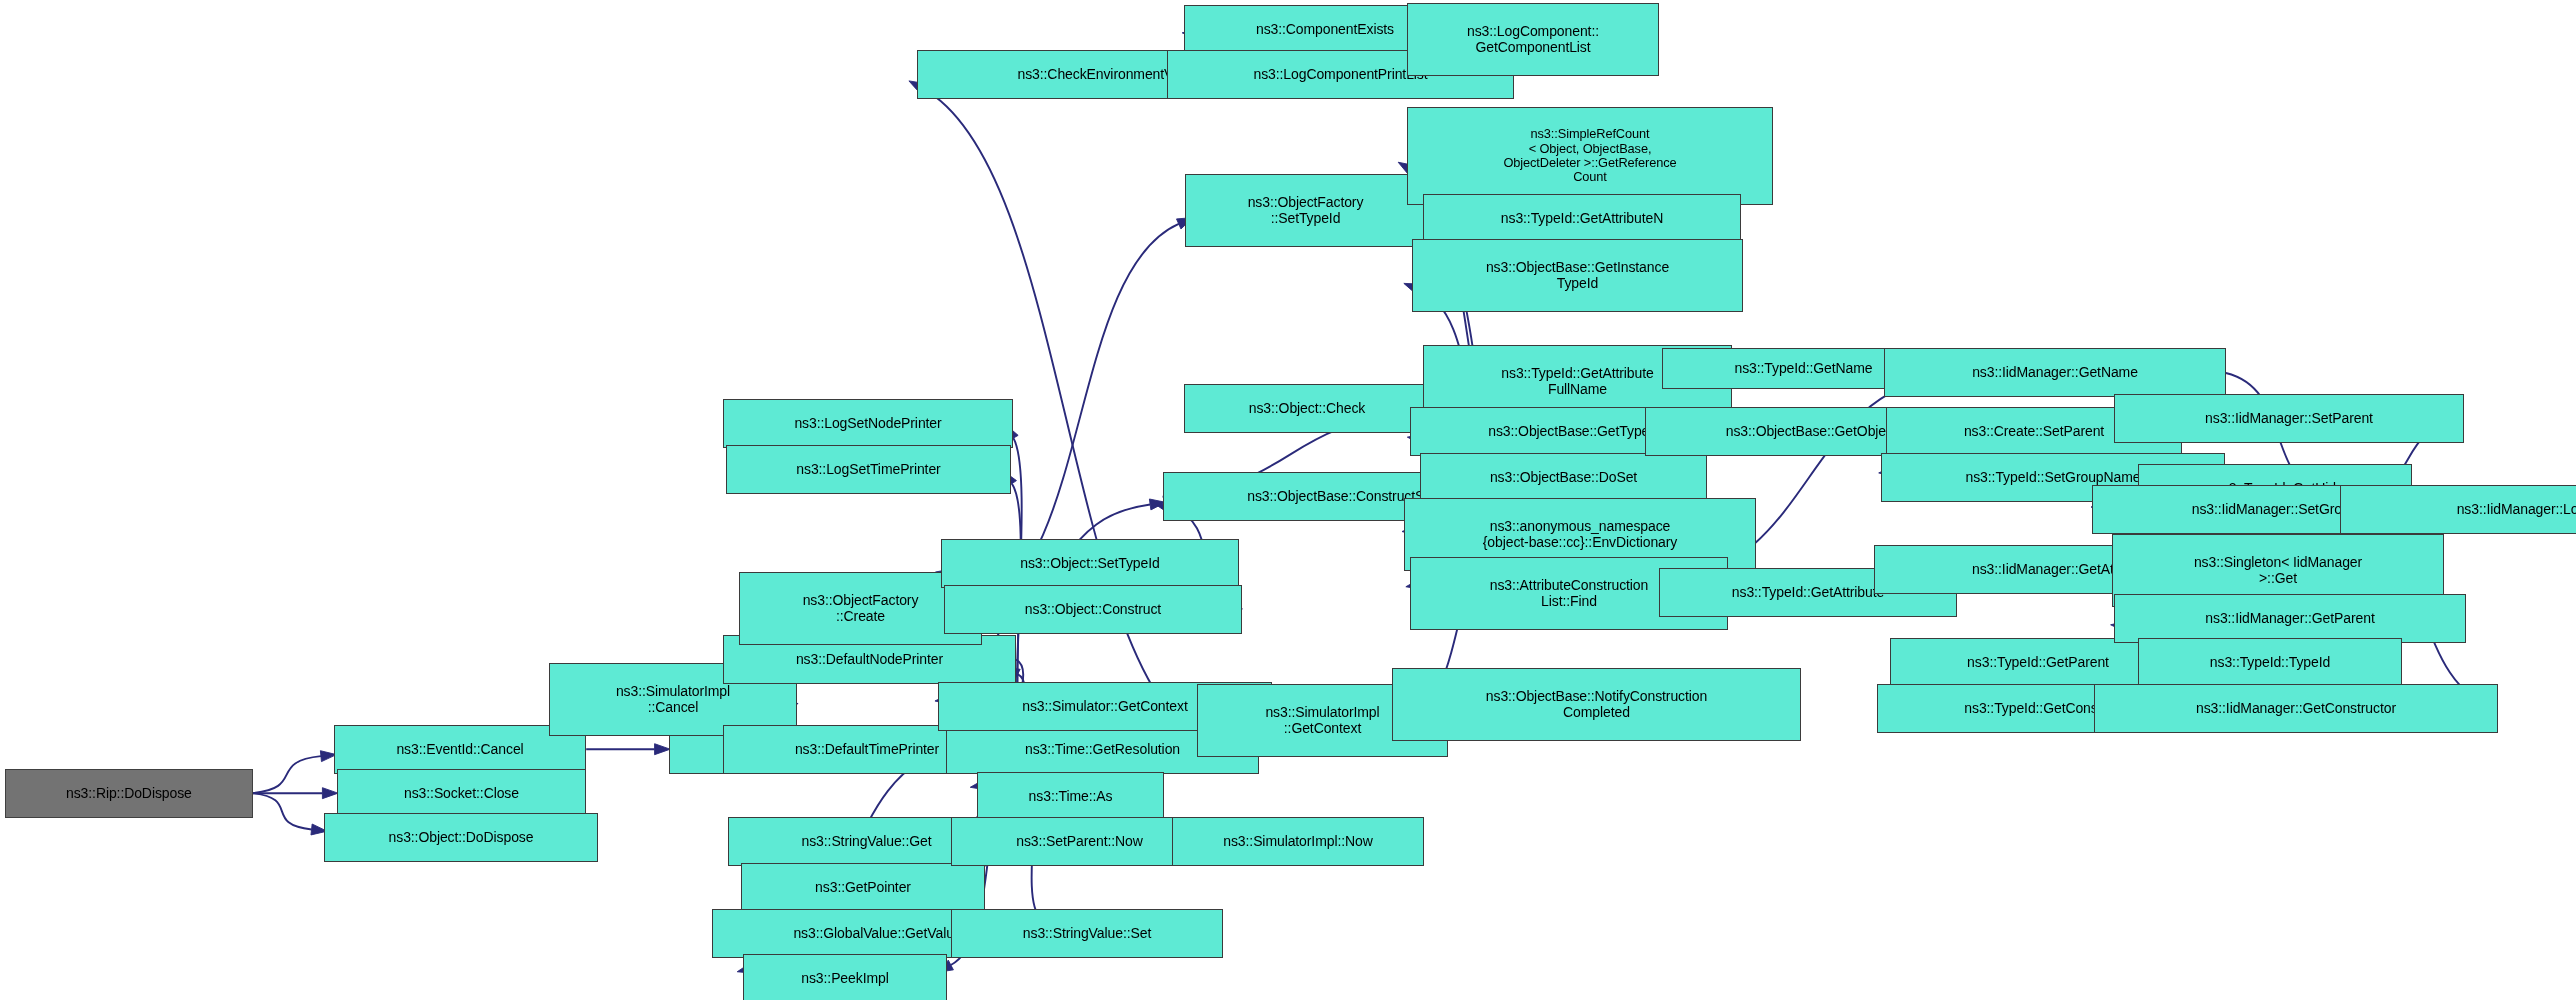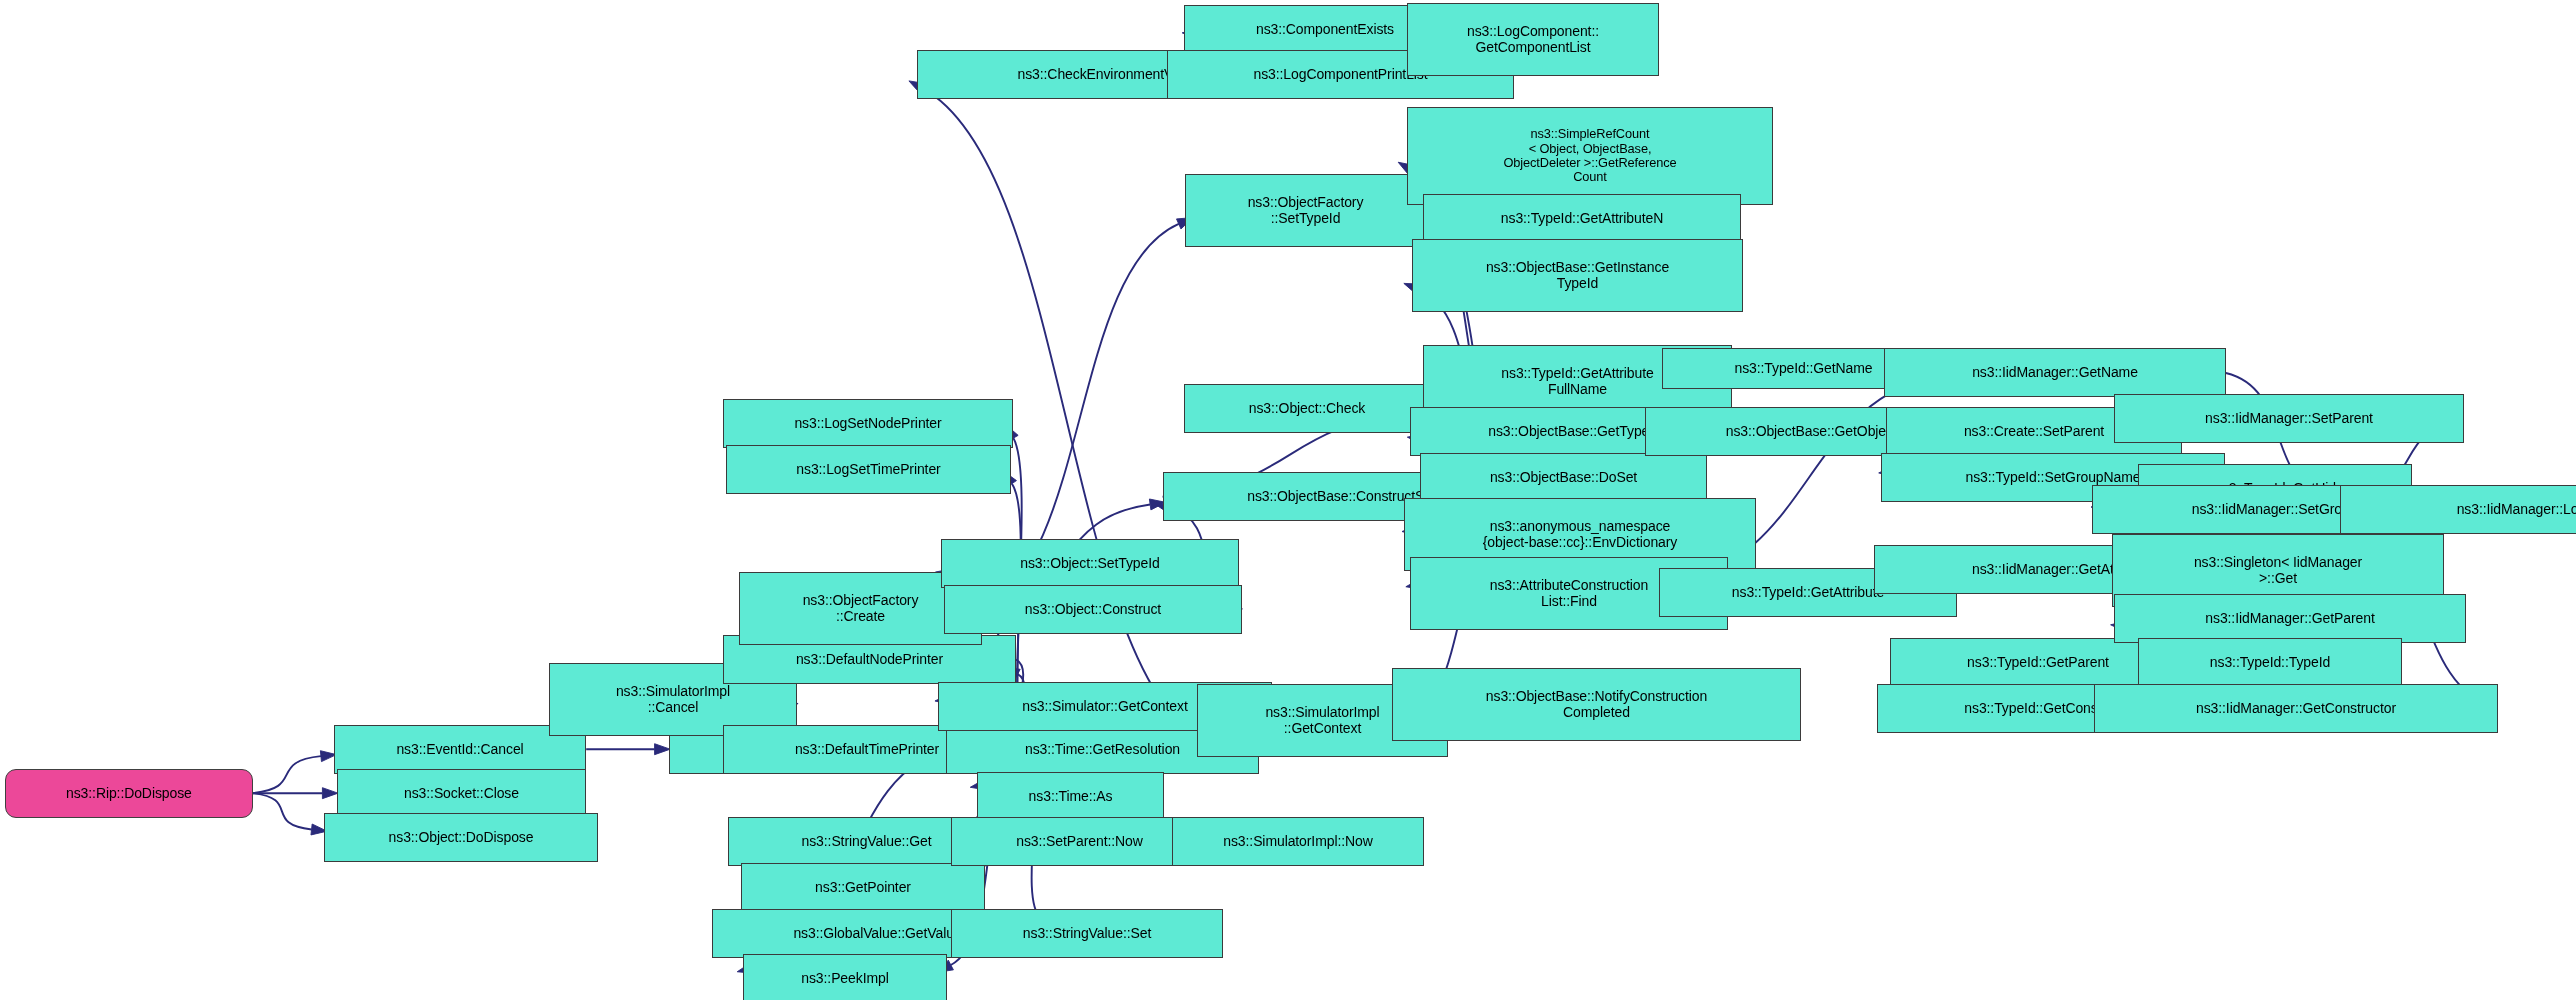--- a/index.html
+++ b/index.html
@@ -24,23 +24,22 @@
     align-items:center;
     justify-content:center;
     text-align:center;
     line-height:1.12;
     font-size:14px;
     letter-spacing:-0.1px;
     white-space:pre-line;
     padding:0.9px 3.7px;
   }
   .node.root{
-    background:#ec4899;
+    background:#737373;
     border-color:#404040;
-    border-radius:11px;
   }
   .node span{display:block;width:100%;}
   svg.edges{
     position:absolute;
     left:0;top:0;
     width:2576px;height:1001px;
     pointer-events:none;
   }
   svg.edges path{
     fill:none;

